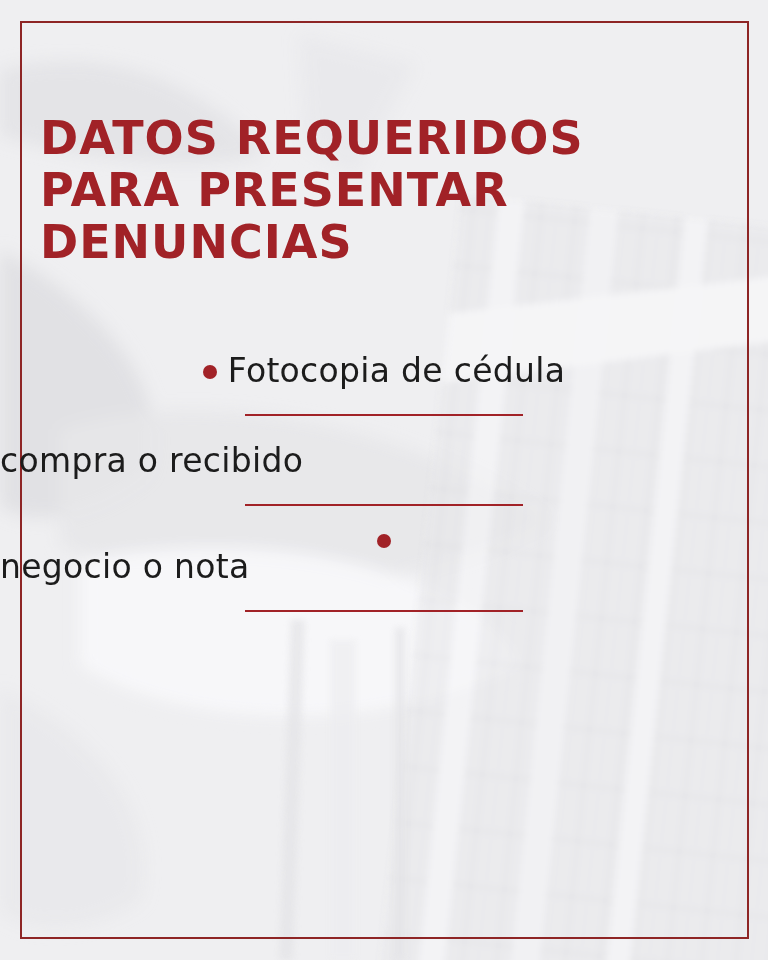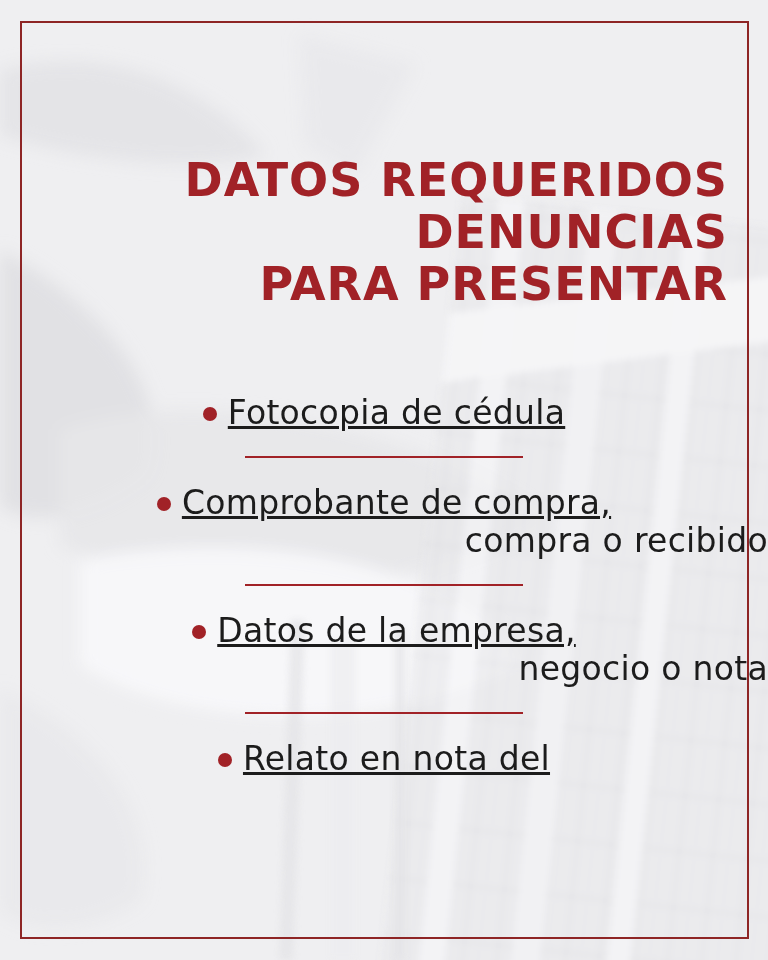--- a/index.html
+++ b/index.html
@@ -24,22 +24,21 @@
     position:absolute;left:0;top:0;width:768px;height:960px;
   }
   .frame{
     position:absolute;
     left:20px;top:21px;right:19px;bottom:21px;
     border:2px solid var(--border);
     pointer-events:none;
   }
   .content{
     position:absolute;left:0;top:0;right:0;bottom:0;
-    text-align:right;
-    margin-top:42px;
+    text-align:left;
   }
   .title{
     margin:112px 40px 0 40px;
     font-size:46px;
     line-height:52px;
     font-weight:bold;
     letter-spacing:1px;
     color:var(--accent);
   }
   .items{
@@ -49,21 +48,20 @@
     font-size:33px;
     line-height:38px;
     color:var(--text);
     letter-spacing:0.3px;
   }
   .item-line1{
     display:flex;
     justify-content:center;
     align-items:center;
     gap:11px;
-    text-decoration:underline;
   }
   .dot{
     width:14px;height:14px;
     border-radius:50%;
     background:var(--accent);
     flex:0 0 auto;
     margin-top:2px;
   }
   .divider{
     width:278px;height:2px;
@@ -116,54 +114,45 @@
       <rect x="395" y="628" width="10" height="332" fill="#e3e3e6"></rect>
     </g>
   </svg>
 
   <div class="frame"></div>
 
   <div class="content">
 
     <h1 class="title">
       <div>DATOS REQUERIDOS</div>
+      <div>PARA PRESENTAR</div>
       <div>DENUNCIAS</div>
-      <div>PARA PRESENTAR</div>
     </h1>
 
     <div class="items">
 
       <div class="item">
         <div class="item-line1">
           <span class="dot"></span>
           <span>Fotocopia de cédula</span>
         </div>
       </div>
       <div class="divider"></div>
 
       <div class="item">
-        <div class="item-line1">
-          <span class="dot"></span>
-          <span>Comprobante de compra,</span>
-        </div>
         <div>compra o recibido</div>
       </div>
       <div class="divider"></div>
 
       <div class="item">
         <div class="item-line1">
           <span class="dot"></span>
-          <span>Datos de la empresa,</span>
         </div>
         <div>negocio o nota</div>
       </div>
       <div class="divider"></div>
 
       <div class="item">
-        <div class="item-line1">
-          <span class="dot"></span>
-          <span>Relato en nota del</span>
-        </div>
       </div>
 
     </div>
   </div>
 </div>
 
 </body></html>

